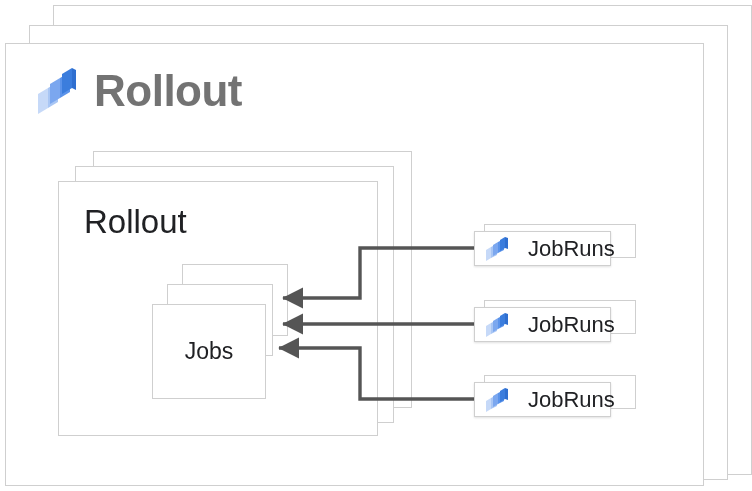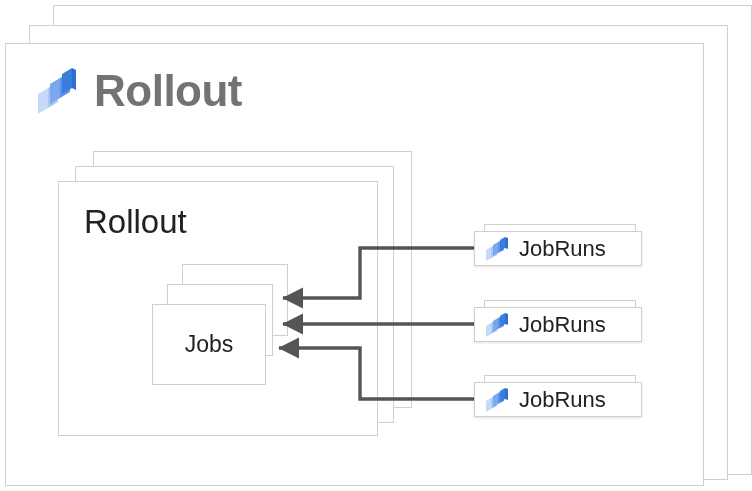--- a/index.html
+++ b/index.html
@@ -42,29 +42,29 @@
   .phases-back1{left:75px; top:166px; width:319px; height:257px;}
   .phases-front{left:58px; top:181px; width:320px; height:255px;}
   .title-phases{
     position:absolute;left:84px;top:205px;
     font-size:33px;color:#202124;line-height:1;white-space:nowrap;
   }
 
   
   .jobs-back2{left:182px; top:264px; width:106px; height:72px;}
   .jobs-back1{left:167px; top:284px; width:106px; height:72px;}
-  .jobs-front{left:152px; top:304px; width:114px; height:81px;
+  .jobs-front{left:152px; top:304px; width:114px; height:95px;
               display:flex;align-items:center;justify-content:center;}
   .title-jobs{font-size:23px;color:#202124;line-height:1;white-space:nowrap;}
 
   
   .jr-back{width:152px;height:34px;}
   .jr-front{
-    width:168px;height:35px;
-    display:flex;align-items:center;gap:9px;
+    width:137px;height:35px;
+    display:flex;align-items:center;gap:18px;
     padding-left:10px;
   }
   .jr-label{font-size:22px;color:#202124;line-height:1;white-space:nowrap;}
 
   .jr1-back{left:484px; top:224px;}
   .jr1-front{left:474px; top:231px;}
   .jr2-back{left:484px; top:300px;}
   .jr2-front{left:474px; top:307px;}
   .jr3-back{left:484px; top:375px;}
   .jr3-front{left:474px; top:382px;}

